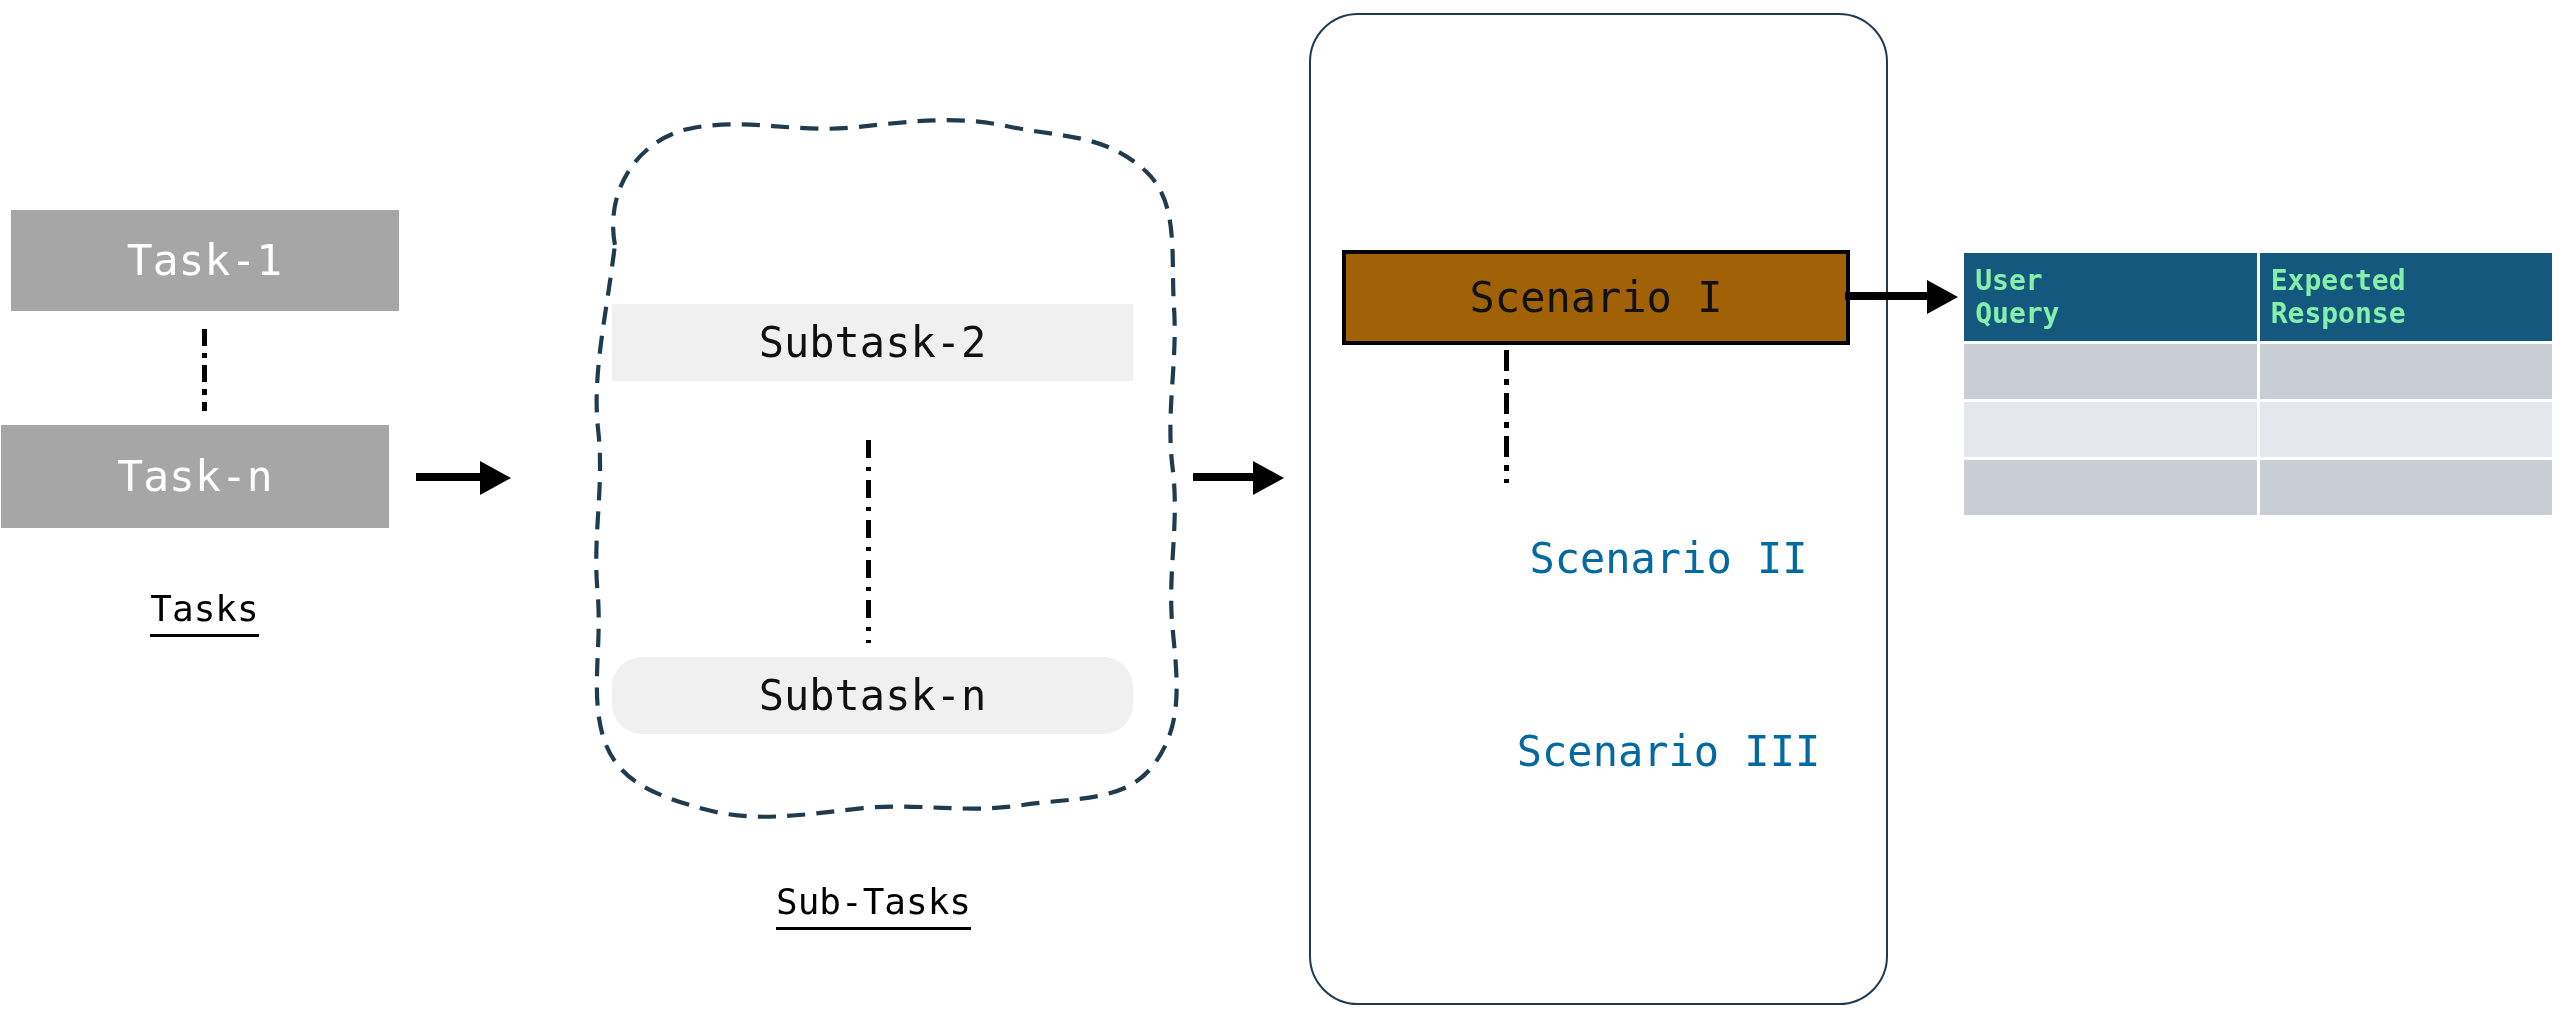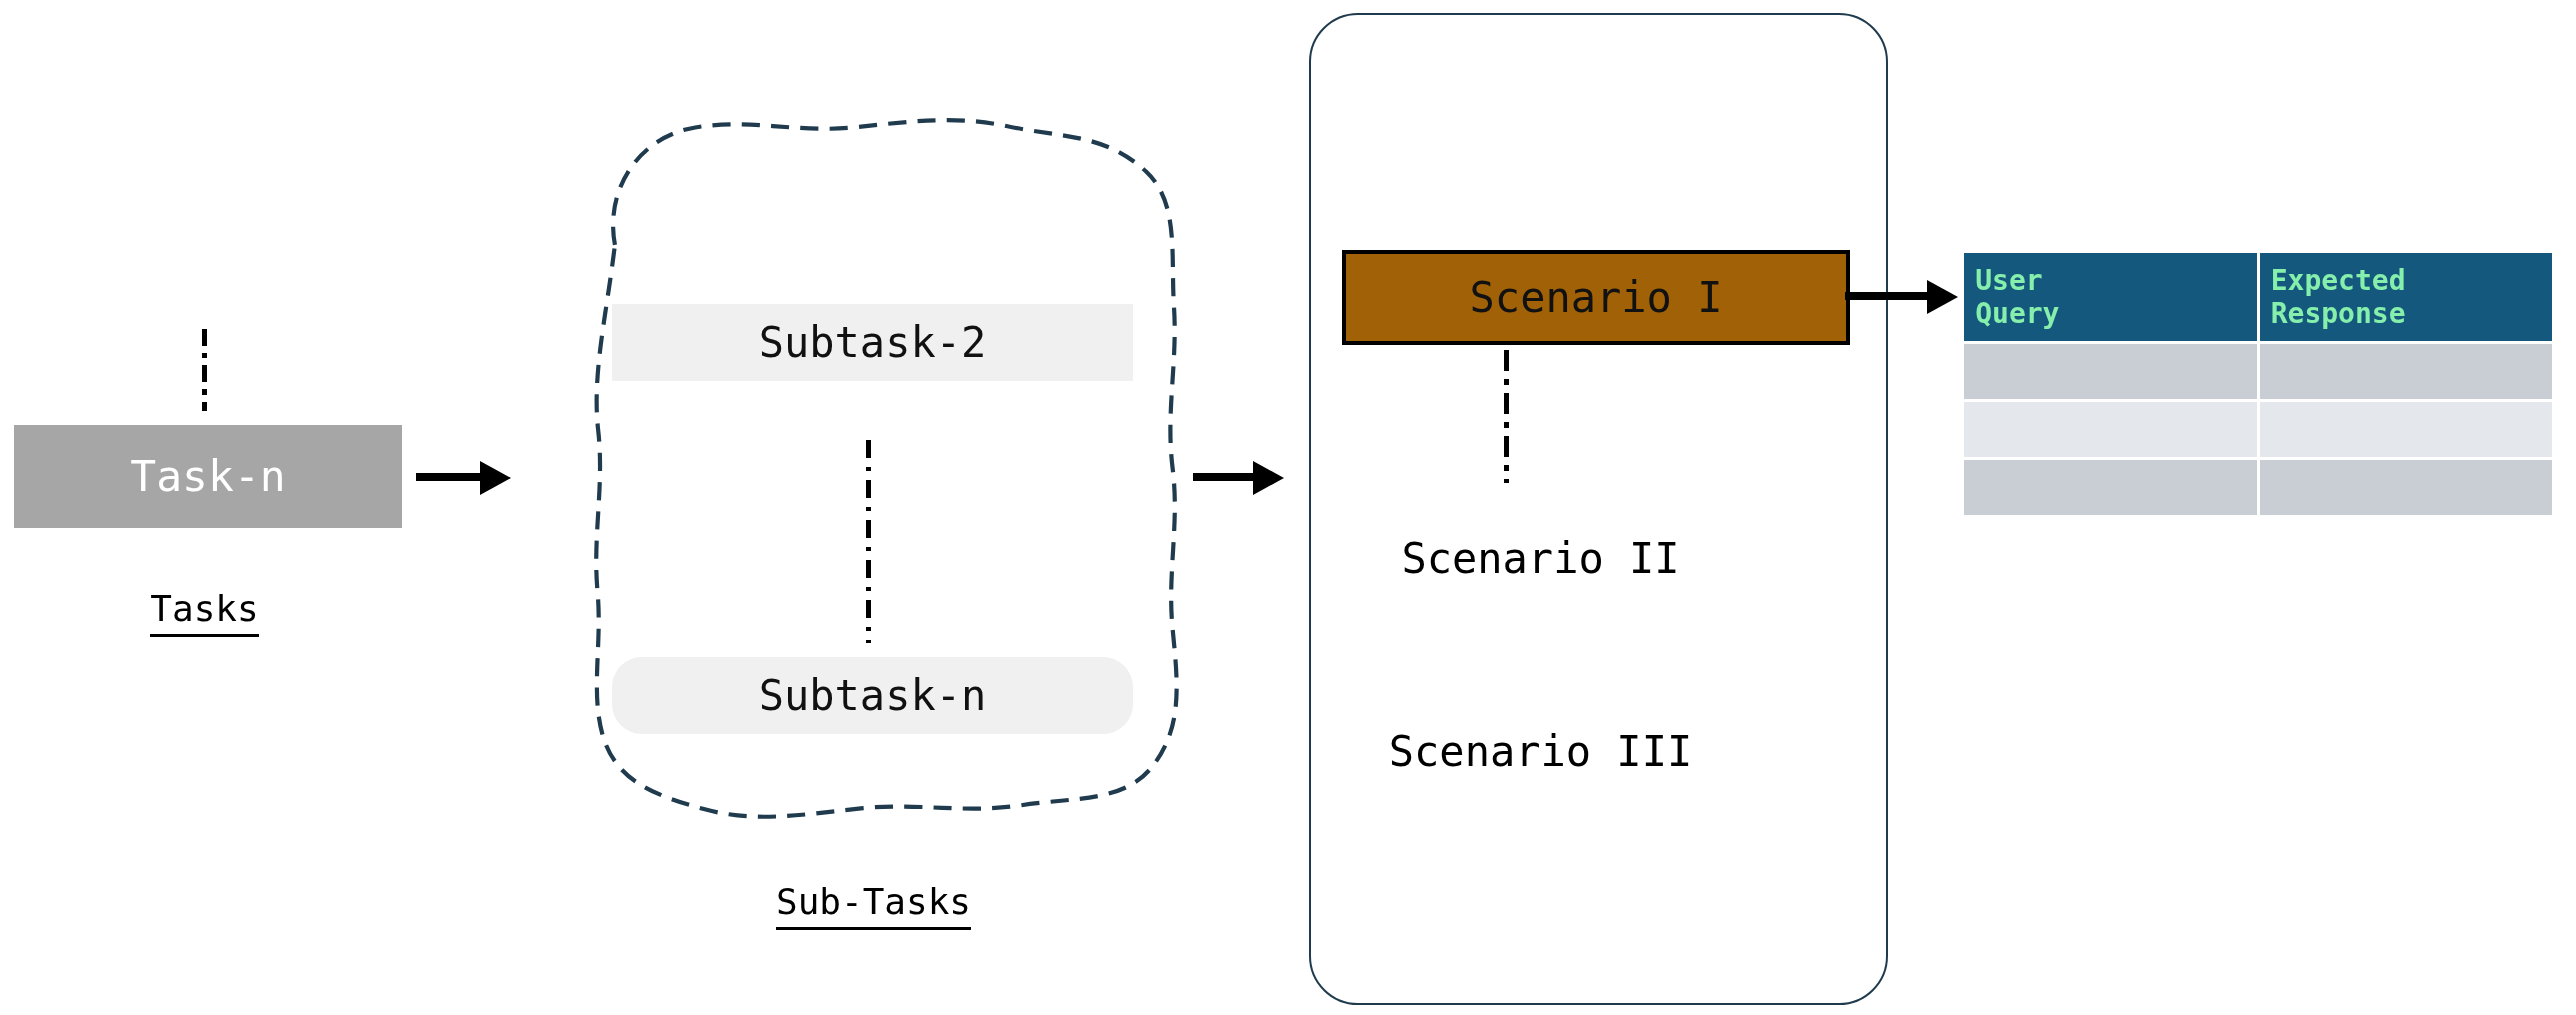--- a/index.html
+++ b/index.html
@@ -33,21 +33,21 @@
   }
 
   
   .task-box {
     background: #a6a6a6;
     color: #ffffff;
     font-size: 43px;
     line-height: 1;
   }
   #task-1 { left: 10.5px;  top: 210px; width: 388px; height: 101px; }
-  #task-n { left: 14px;  top: 425px; width: 388px; height: 103px; }
+  #task-n { left: 1px;  top: 425px; width: 388px; height: 103px; }
 
   #tasks-vdots {
     left: 202px;
     top: 329px;
     width: 4.9px;
     height: 82px;
     background-image: linear-gradient(
         to bottom,
         #000 0 17px,
         transparent 17px 24px,
@@ -154,23 +154,23 @@
     height: 133px;
     background-image: repeating-linear-gradient(
         to bottom,
         #000 0 21px,
         transparent 21px 29px,
         #000 29px 35px,
         transparent 35px 43px);
   }
   .scenario-text {
     font-size: 42px;
-    color: #000000;
-    line-height: 1;
-    left: 1268px;
+    color: #0369a1;
+    line-height: 1;
+    left: 1396px;
     width: 545px;
     height: 56px;
   }
   #scenario-2 { top: 531px; }
   #scenario-3 { top: 724px; }
 
   
   #result-table {
     left: 1961px;
     top: 250px;
@@ -199,20 +199,23 @@
     box-sizing: border-box;
   }
   .row-dark td  { background: #c9cdd4; }
   .row-light td { background: #e4e8ec; }
 </style>
 </head>
 <body>
 
 <div id="stage">
 
+  <div class="abs ctr mono task-box" id="task-1">
+    <span>Task-1</span>
+  </div>
 
   <div class="abs" id="tasks-vdots"></div>
 
   <div class="abs ctr mono task-box" id="task-n">
     <span>Task-n</span>
   </div>
 
   <div class="abs ctr" id="tasks-caption-wrap">
     <span class="mono caption">Tasks</span>
   </div>

